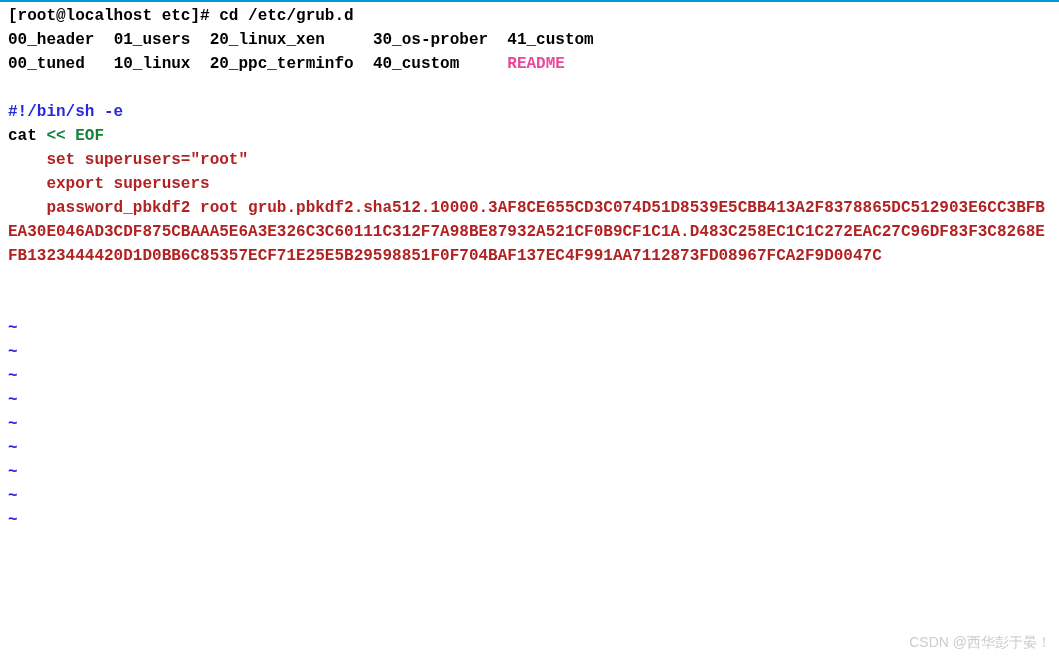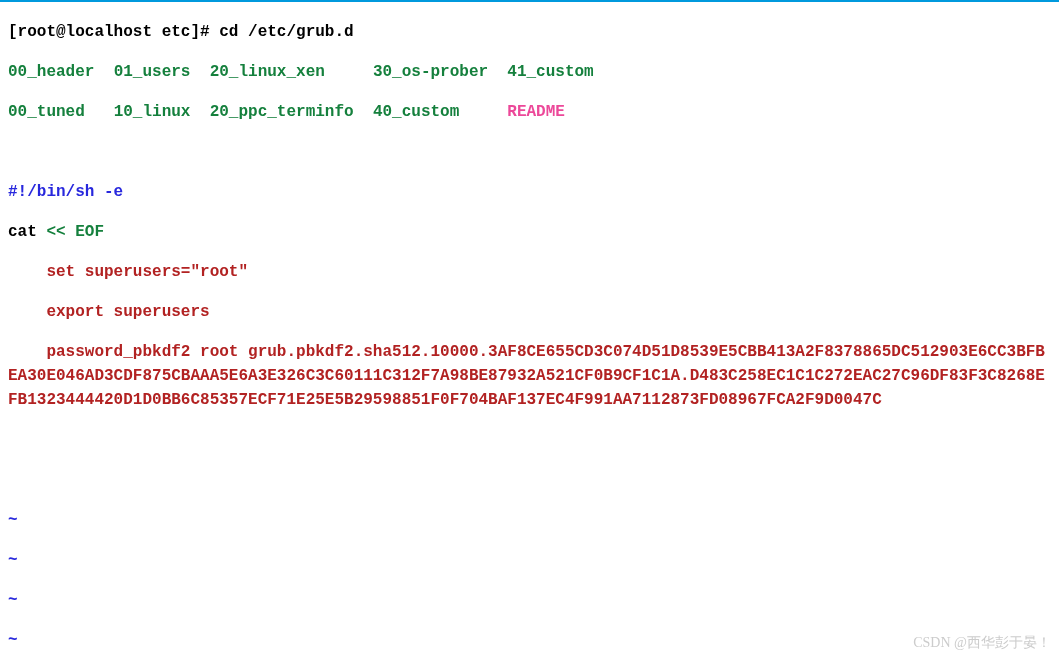--- a/index.html
+++ b/index.html
@@ -8,37 +8,37 @@
       font-family: "Courier New", monospace;
       font-size: 16px;
       line-height: 1.5;
       padding: 2px 8px;
       width: 1059px;
       height: 657px;
       overflow: hidden;
       position: relative;
       border-top: 2px solid #0099dd;
     }
-    .line { white-space: pre; margin-top: 16px; }
+    .line { white-space: pre; }
     .prompt { color: #000000; font-weight: bold; }
     .cmd { color: #000000; font-weight: bold; }
-    .exec { color: #15803d; font-weight: bold; }
+    .exec { color: #000000; font-weight: bold; }
     .readme { color: #ec4899; font-weight: bold; }
     .shebang { color: #2828dd; font-weight: bold; }
     .catkw { color: #000000; font-weight: bold; text-align: center; }
     .heredoc { color: #15803d; font-weight: bold; }
     .content { color: #b22222; font-weight: bold; }
     .eof { color: #999900; font-weight: bold; }
     .tilde { color: #2828dd; font-weight: bold; }
     .watermark {
       position: absolute;
       bottom: 4px;
       right: 8px;
       color: #cccccc;
-      font-family: Liberation Serif, serif;
+      font-family: Liberation Sans, sans-serif;
       font-size: 14px;
       z-index: 10;
     }
     .wrap { white-space: pre-wrap; word-break: break-all; }
   </style>
 </head>
 <body>
 
 <div>
   <div class="line"><span class="prompt">[root@localhost etc]# </span><span class="cmd">cd /etc/grub.d</span></div>

